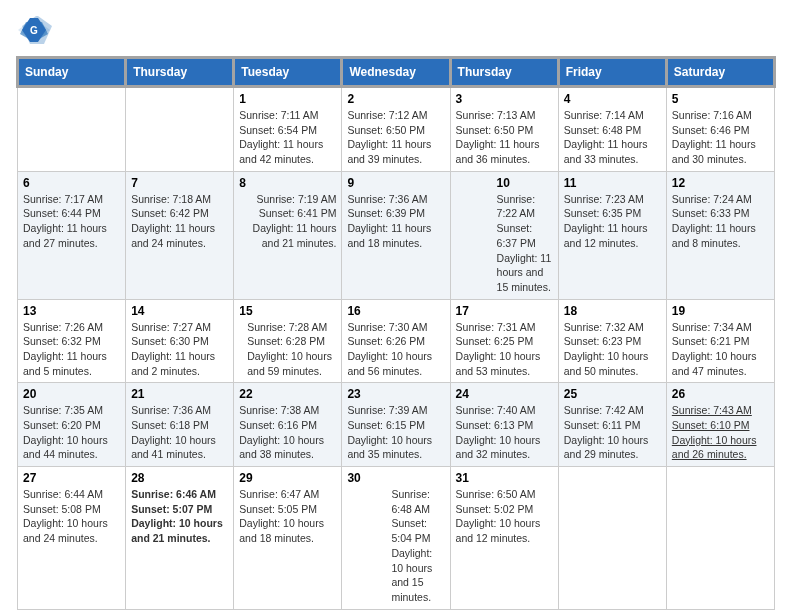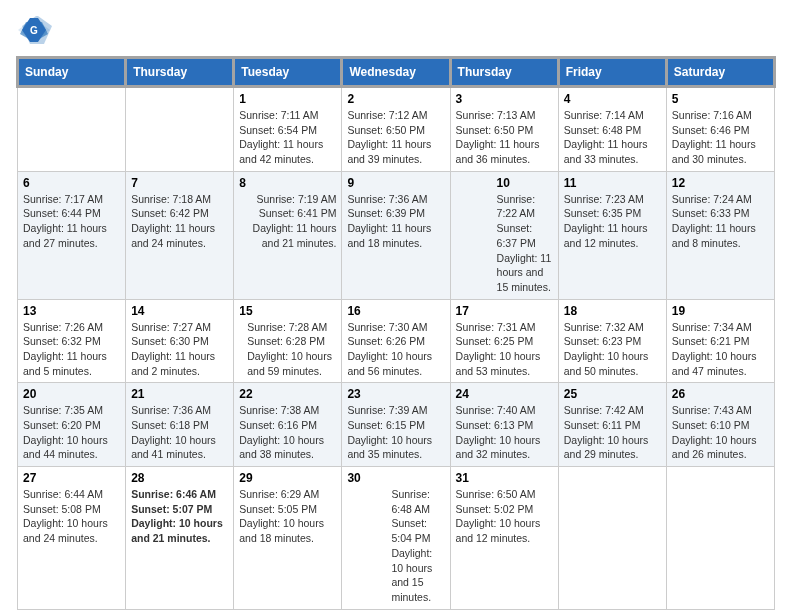--- a/index.html
+++ b/index.html
@@ -274,41 +274,41 @@
 Daylight: 10 hours and 32 minutes.</div>
         </td>
         <td style="background: rgb(240, 244, 248);">
           <span class="day-num">25</span>
           <div class="day-info" style="white-space: pre-line;">Sunrise: 7:42 AM
 Sunset: 6:11 PM
 Daylight: 10 hours and 29 minutes.</div>
         </td>
         <td style="background: rgb(240, 244, 248);">
           <span class="day-num">26</span>
-          <div class="day-info" style="white-space: pre-line;">Sunrise: 7:43 AM
+          <div class="day-info" style="white-space: pre-line; text-decoration: underline;">Sunrise: 7:43 AM
 Sunset: 6:10 PM
 Daylight: 10 hours and 26 minutes.</div>
         </td>
       </tr>
       <tr>
         <td>
           <span class="day-num">27</span>
           <div class="day-info" style="white-space: pre-line;">Sunrise: 6:44 AM
 Sunset: 5:08 PM
 Daylight: 10 hours and 24 minutes.</div>
         </td>
         <td>
           <span class="day-num">28</span>
           <div class="day-info" style="white-space: pre-line; font-weight: bold;">Sunrise: 6:46 AM
 Sunset: 5:07 PM
 Daylight: 10 hours and 21 minutes.</div>
         </td>
         <td>
           <span class="day-num">29</span>
-          <div class="day-info" style="white-space: pre-line;">Sunrise: 6:29 AM
+          <div class="day-info" style="white-space: pre-line;">Sunrise: 6:47 AM
 Sunset: 5:05 PM
 Daylight: 10 hours and 18 minutes.</div>
         </td>
         <td>
           <span class="day-num">30</span>
           <div class="day-info" style="white-space: pre-line; margin-left: 44px;">Sunrise: 6:48 AM
 Sunset: 5:04 PM
 Daylight: 10 hours and 15 minutes.</div>
         </td>
         <td>

